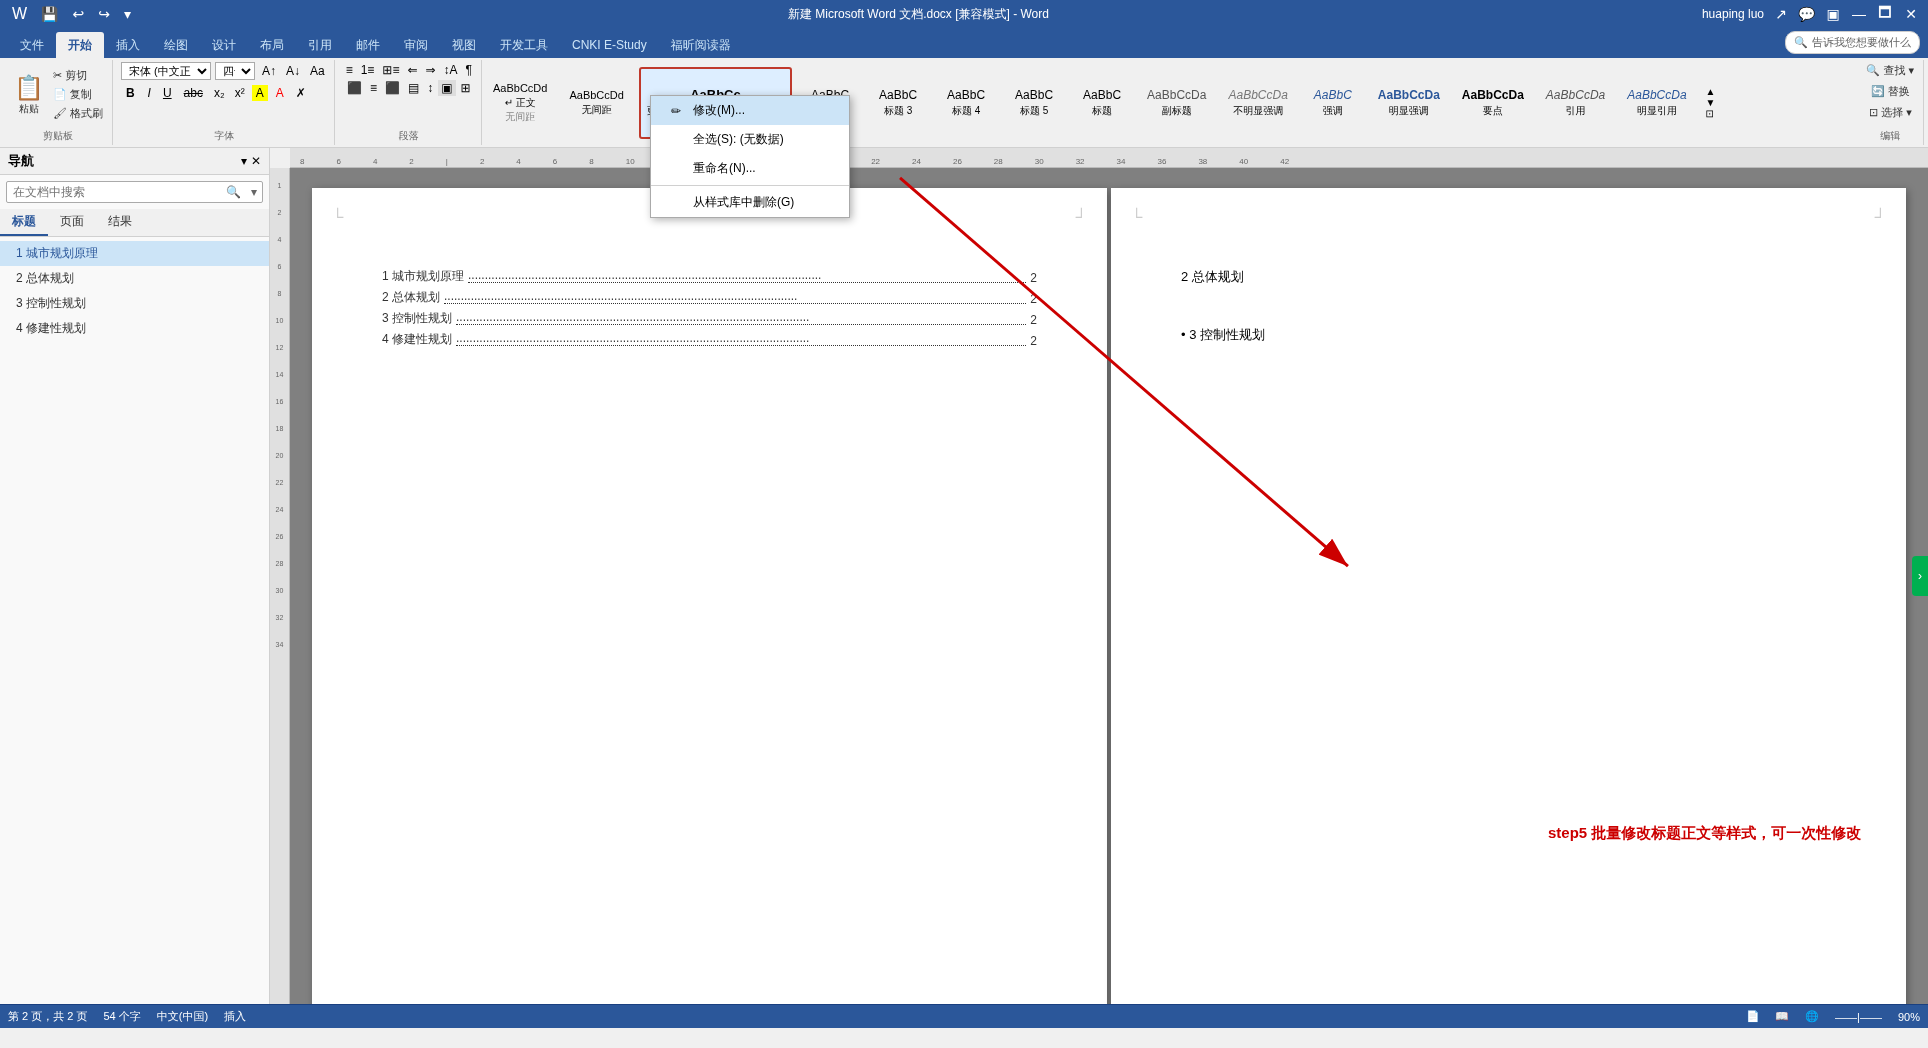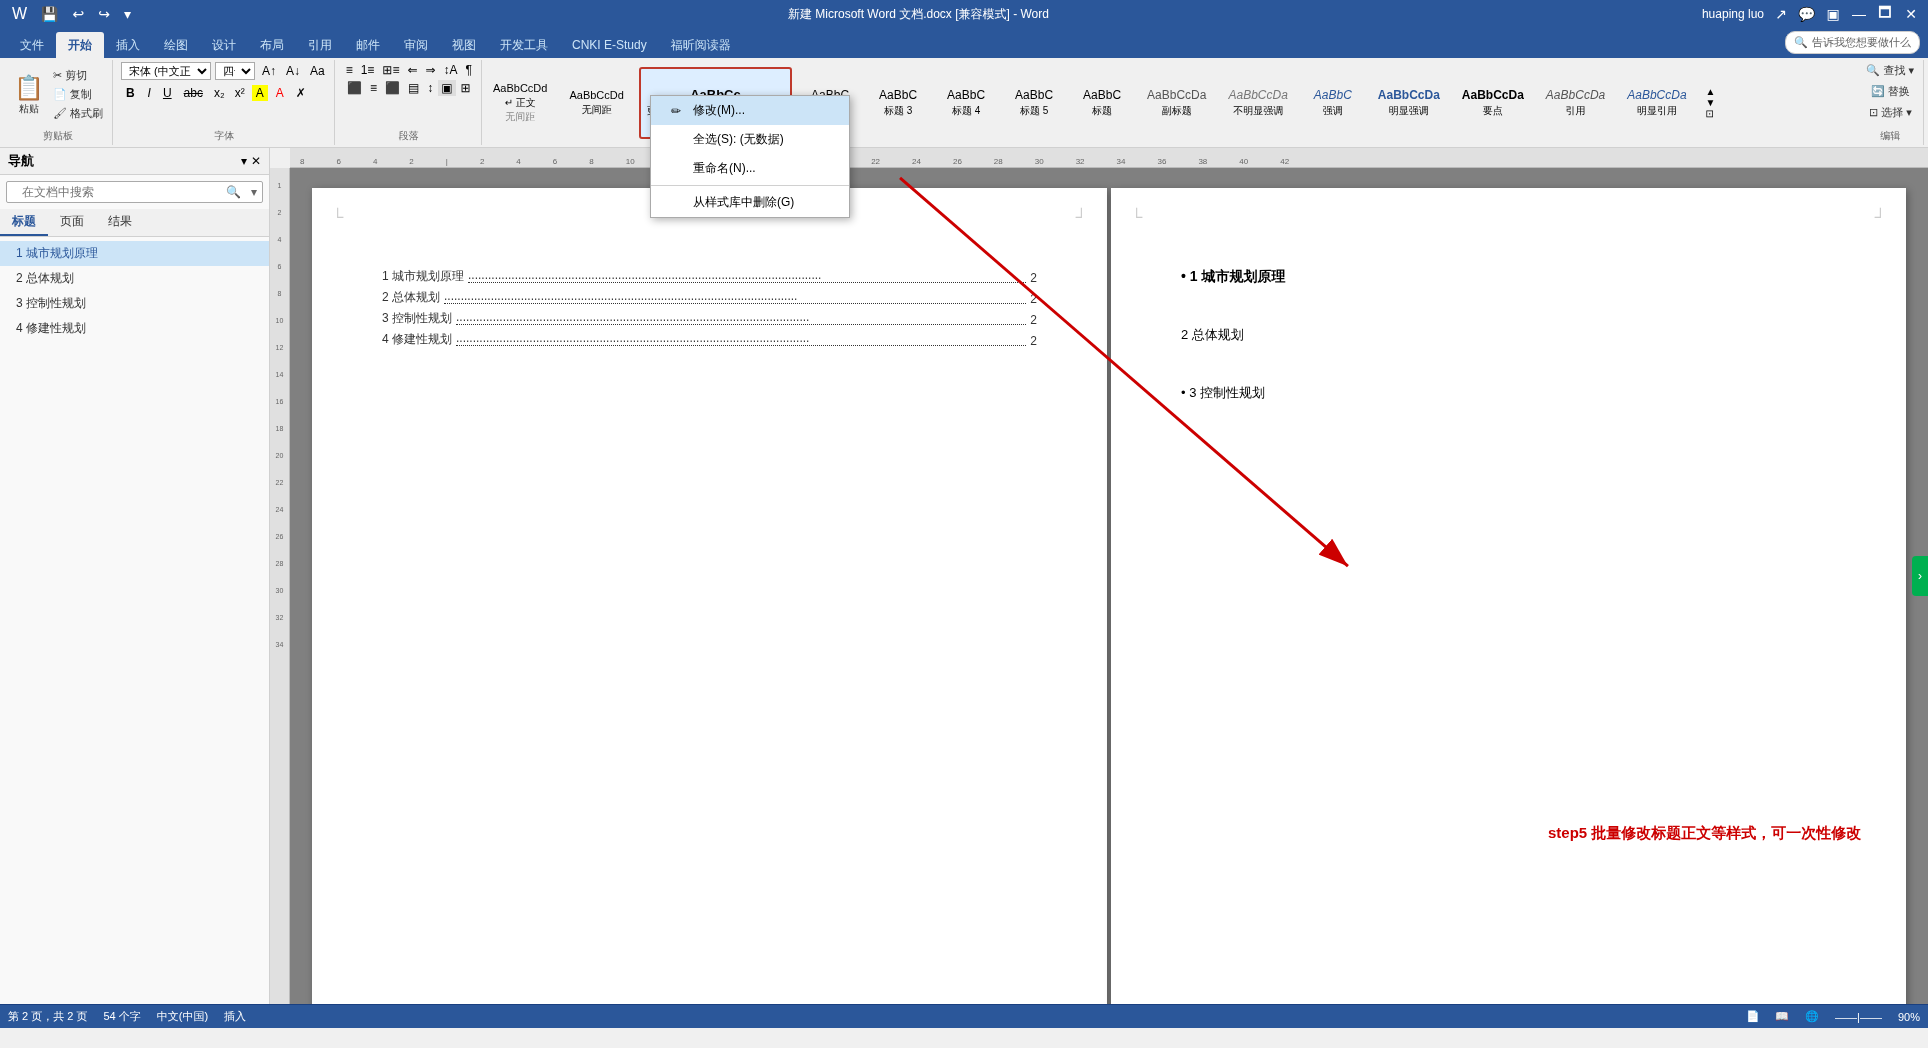--- a/index.html
+++ b/index.html
@@ -152,21 +152,20 @@
       border-bottom: 1px solid #d0d0d0;
     }
     #nav-title { font-weight: bold; font-size: 13px; }
     #nav-search {
       margin: 6px;
       display: flex;
       align-items: flex-end;
       border: 1px solid #aaa;
       background: white;
       border-radius: 2px;
-      padding-left: 9px;
     }
     #nav-search input {
       flex: 1;
       border: none;
       outline: none;
       padding: 3px 6px;
       font-size: 12px;
       background: transparent;
     }
     #nav-search .search-icon-btn { padding: 3px 5px; cursor: pointer; color: #666; }
@@ -644,21 +643,20 @@
           <span class="toc-dots">..........................................................................................................</span>
           <span class="toc-page">2</span>
         </div>
       </div>
 
       <div class="page" style="position:relative;">
 
         <div style="position:absolute;top:20px;left:20px;color:#ccc;font-size:16px;">└</div>
         <div style="position:absolute;top:20px;right:20px;color:#ccc;font-size:16px;">┘</div>
 
-        <div class="heading1" style="margin-bottom:40px;">• 1 城市规划原理</div>
         <div class="heading1" style="margin-bottom:40px;font-weight:normal;font-size:13px;">2 总体规划</div>
         <div class="heading1" style="margin-bottom:40px;font-weight:normal;font-size:13px;">• 3 控制性规划</div>
       </div>
 
     </div>
 
     <svg style="position:absolute;top:20px;left:20px;right:0;bottom:0;width:100%;height:100%;pointer-events:none;z-index:10;" viewBox="0 0 1640 860">
 
       <defs>
         <marker id="arrowhead" markerWidth="10" markerHeight="7" refX="10" refY="3.5" orient="auto">

